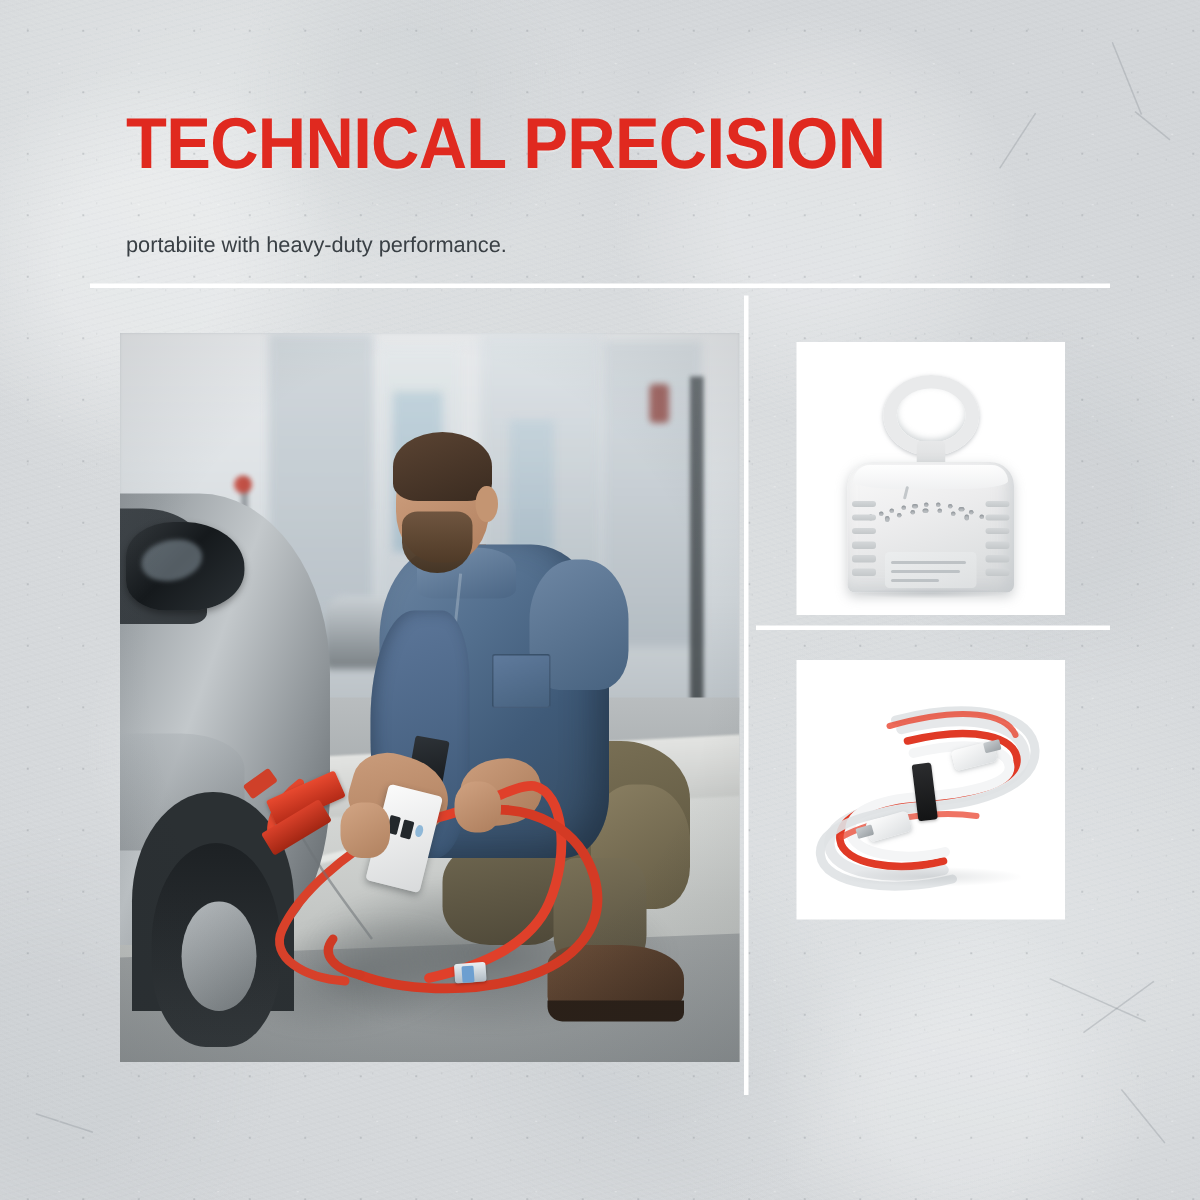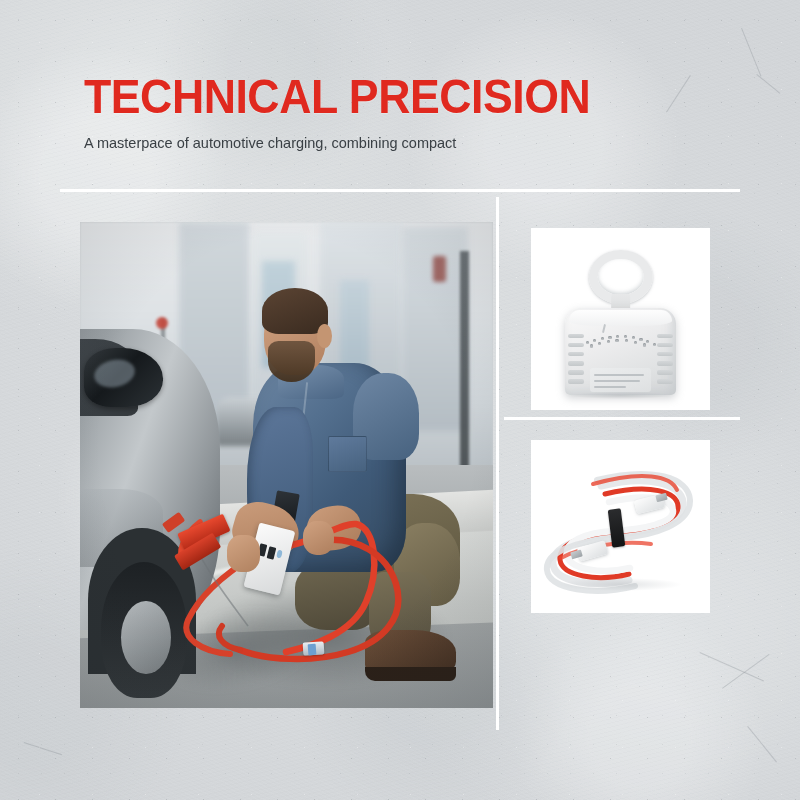--- a/index.html
+++ b/index.html
@@ -289,21 +289,22 @@
   <div class="crack c1"></div>
   <div class="crack c2"></div>
   <div class="crack c3"></div>
   <div class="crack c4"></div>
   <div class="crack c5"></div>
   <div class="crack c6"></div>
   <div class="crack c7"></div>
 
   <div class="headline">TECHNICAL PRECISION</div>
   <div class="subhead">
-    <span>A masterpace of automotive charging, combining compact</span><br>
+    <br>
+    <span>portabiite with heavy-duty performance.</span>
   </div>
 
   <div class="divider div-top"></div>
   <div class="divider div-vert"></div>
   <div class="divider div-right-h"></div>
 
   <div class="photo main-photo">
     <div class="scene">
       <div class="mp-sky"></div>
       <div class="mp-bldgA"></div>

